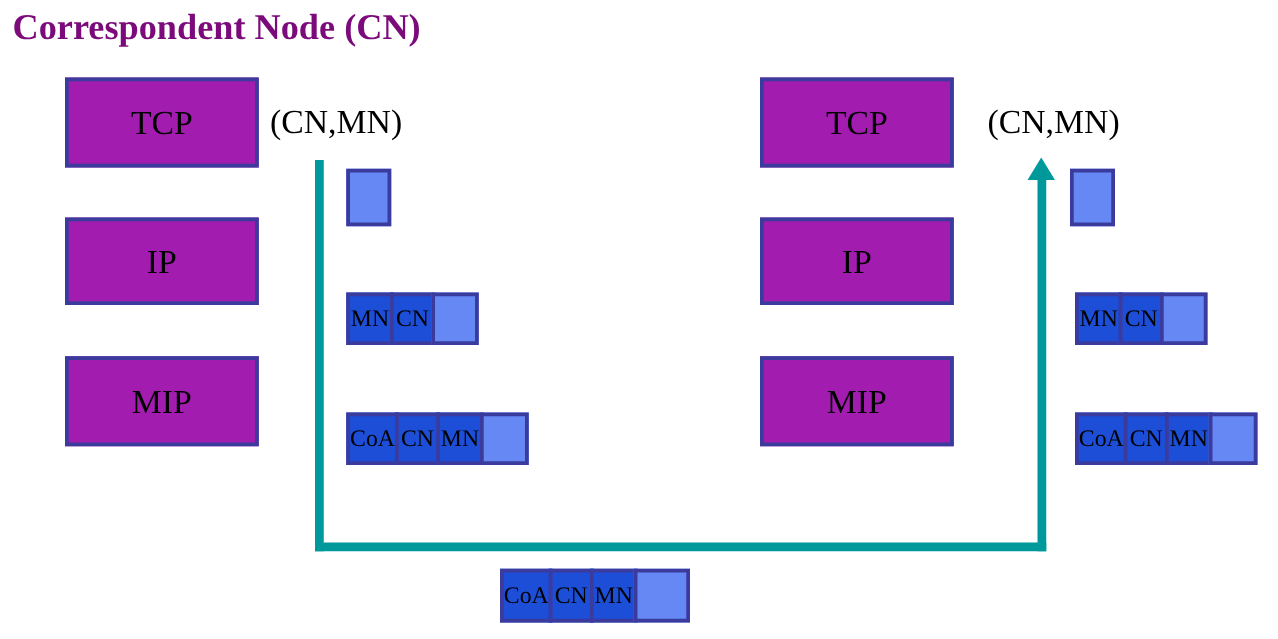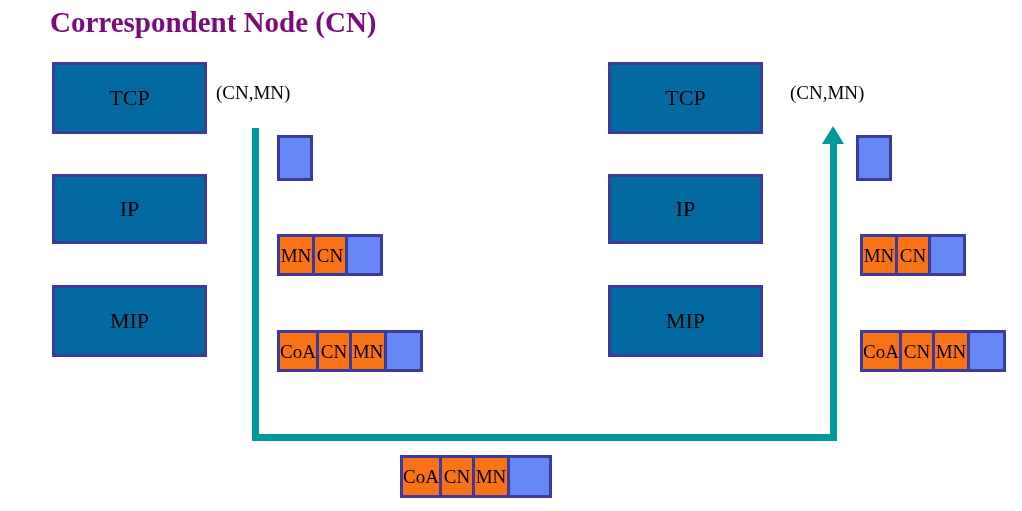--- a/index.html
+++ b/index.html
@@ -18,61 +18,60 @@
 
   
   .node-title {
     position: absolute;
     font-family: "Liberation Serif", "DejaVu Serif", serif;
     font-weight: bold;
     font-size: 29px;
     color: #7B0A7B;
     white-space: nowrap;
     letter-spacing: 0px;
-    margin-left: 40px;
   }
   #title-cn { left: 10px;  top: 6px; }
   #title-mn { left: 640px; top: 6px; }
 
   
   .stack-box {
     position: absolute;
     box-sizing: border-box;
     border: 3px solid #3B3B9E;
-    background: #0369a1;
+    background: #a21caf;
     display: flex;
     align-items: center;
     justify-content: center;
     font-family: "Liberation Serif", "DejaVu Serif", serif;
-    font-size: 22px;
+    font-size: 27px;
     color: #000000;
     line-height: 1;
   }
 
   
   .endpoint-label {
     position: absolute;
     font-family: "Liberation Serif", "DejaVu Serif", serif;
-    font-size: 19px;
+    font-size: 27px;
     color: #000000;
     white-space: nowrap;
   }
   #label-cnmn-left  { left: 216px; top: 82px; }
   #label-cnmn-right { left: 790px; top: 82px; }
 
   
   .packet {
     position: absolute;
     display: flex;
     align-items: stretch;
   }
   .pkt-field {
     box-sizing: border-box;
     border: 3px solid #3B3B9E;
-    background: #f97316;
+    background: #1d4ed8;
     display: flex;
     align-items: center;
     justify-content: center;
     font-family: "Liberation Serif", "DejaVu Serif", serif;
     color: #000000;
     line-height: 1;
     margin-right: -3px;
   }
   .pkt-field:last-child { margin-right: 0; }
   .pkt-field.payload {

